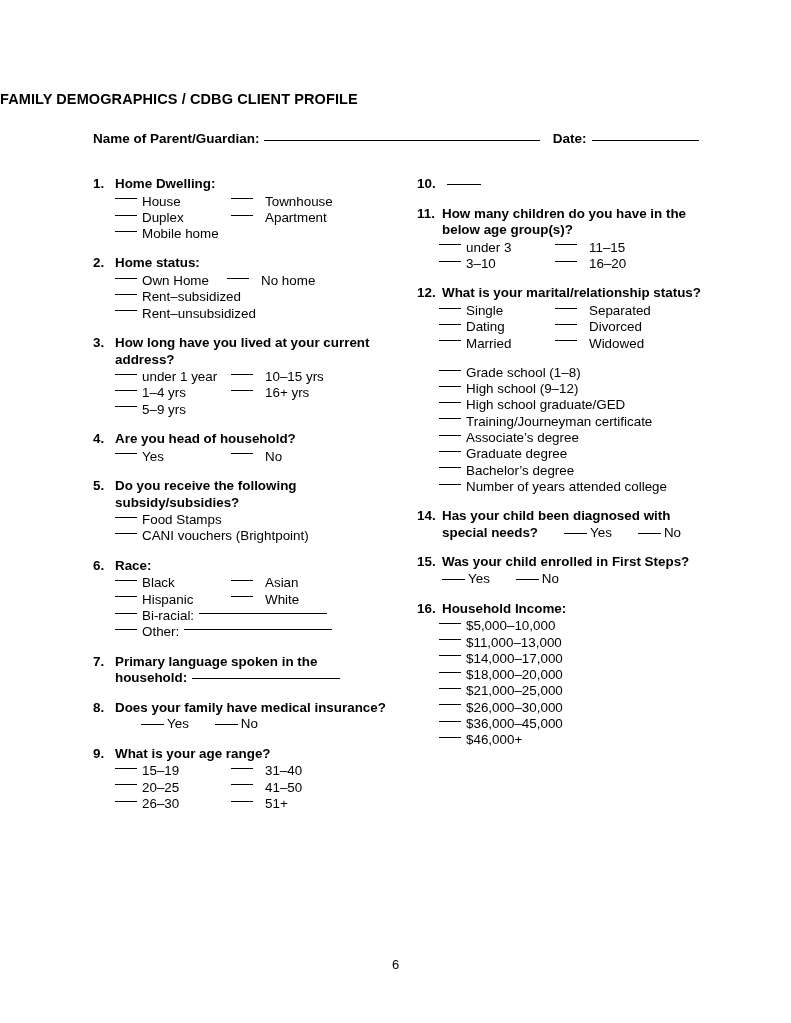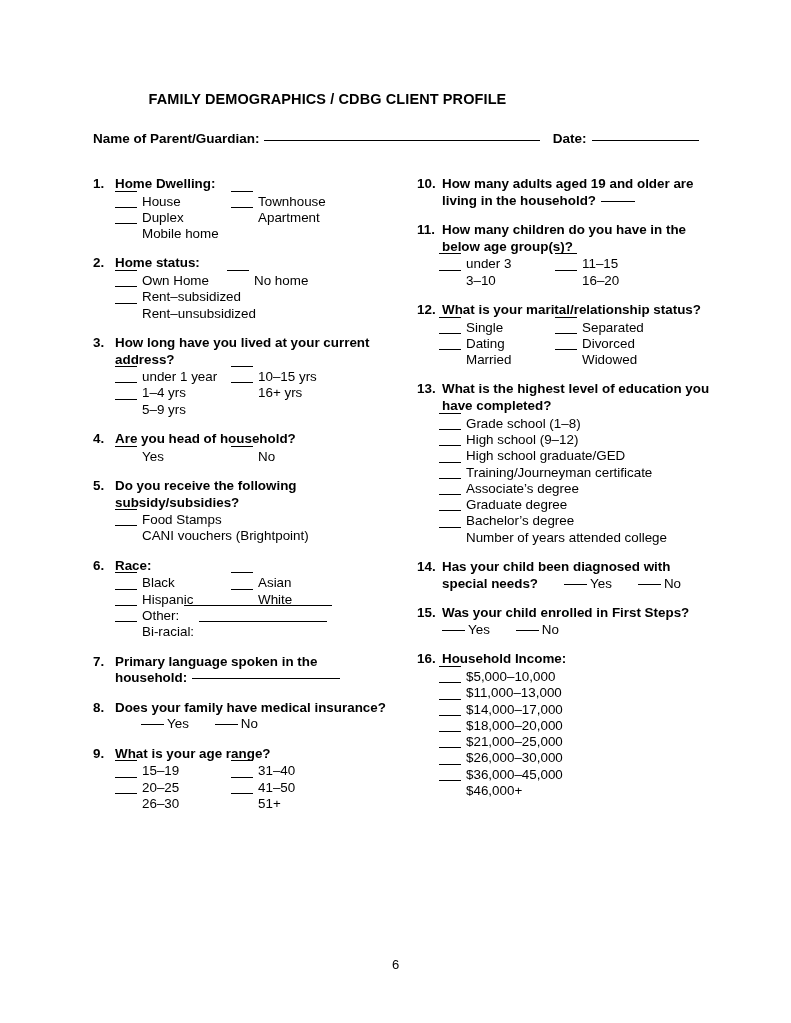--- a/index.html
+++ b/index.html
@@ -18,21 +18,21 @@
     background: #ffffff;
     overflow: hidden;
   }
 
   
   .doc-title {
     position: absolute;
     left: 0;
     top: 91px;
     width: 655px;
-    text-align: center;
+    text-align: left;
     font-size: 14.5px;
     font-weight: bold;
     letter-spacing: 0.1px;
   }
 
   
   .namedate {
     position: absolute;
     left: 93px;
     top: 131px;
@@ -131,38 +131,38 @@
     font-weight: normal;
     line-height: 16.3px;
   }
   .opt-row {
     display: flex;
     align-items: baseline;
     white-space: nowrap;
   }
   .opt {
     display: flex;
-    align-items: flex-start;
+    align-items: center;
     white-space: nowrap;
   }
   .opt .blank {
     display: inline-block;
     width: 22px;
     flex: 0 0 auto;
     border-bottom: 1.4px solid #000;
     height: 0;
     position: relative;
     top: -3px;
   }
   .opt .otext {
     margin-left: 5px;
   }
   .opt-a { width: 116px; flex: 0 0 auto; }
   .opt-a-narrow { width: 112px; flex: 0 0 auto; }
-  .opt-b { flex: 0 0 auto; }
+  .opt-b { flex: 0 0 auto; gap: 7px; }
   .opt-fill {
     display: inline-block;
     border-bottom: 1.4px solid #000;
     height: 0;
     position: relative;
     top: -3px;
     margin-left: 5px;
   }
   .fill-short { width: 128px; }
   .fill-long  { width: 148px; }
@@ -356,29 +356,29 @@
             <span class="otext">Hispanic</span>
           </span>
           <span class="opt opt-b">
             <span class="blank"></span>
             <span class="otext">White</span>
           </span>
         </div>
         <div class="opt-row">
           <span class="opt">
             <span class="blank"></span>
+            <span class="otext">Bi-racial:</span>
+            <span class="opt-fill fill-short"></span>
+          </span>
+        </div>
+        <div class="opt-row">
+          <span class="opt">
+            <span class="blank"></span>
             <span class="otext">Other:</span>
             <span class="opt-fill fill-long"></span>
-          </span>
-        </div>
-        <div class="opt-row">
-          <span class="opt">
-            <span class="blank"></span>
-            <span class="otext">Bi-racial:</span>
-            <span class="opt-fill fill-short"></span>
           </span>
         </div>
       </div>
     </div>
 
     <div class="q">
       <div class="q-head">
         <span class="q-num">7.</span>
         <span class="q-text">
           <span>Primary language spoken in the household:</span><span class="inline-rule"></span>
@@ -435,21 +435,21 @@
     </div>
 
   </div>
 
   <div class="col col-right">
 
     <div class="q">
       <div class="q-head">
         <span class="q-num q-num-wide">10.</span>
         <span class="q-text">
-          <span>How many adults aged 19 and older are living in the household?</span><span class="inline-blank"></span>
+          <span class="inline-blank"></span>
         </span>
       </div>
     </div>
 
     <div class="q">
       <div class="q-head">
         <span class="q-num q-num-wide">11.</span>
         <span class="q-text">How many children do you have in the below age group(s)?</span>
       </div>
       <div class="opts">
@@ -509,24 +509,20 @@
           </span>
           <span class="opt opt-b">
             <span class="blank"></span>
             <span class="otext">Widowed</span>
           </span>
         </div>
       </div>
     </div>
 
     <div class="q">
-      <div class="q-head">
-        <span class="q-num q-num-wide">13.</span>
-        <span class="q-text">What is the highest level of education you have completed?</span>
-      </div>
       <div class="opts">
         <div class="opt-row">
           <span class="opt">
             <span class="blank"></span>
             <span class="otext">Grade school (1–8)</span>
           </span>
         </div>
         <div class="opt-row">
           <span class="opt">
             <span class="blank"></span>

